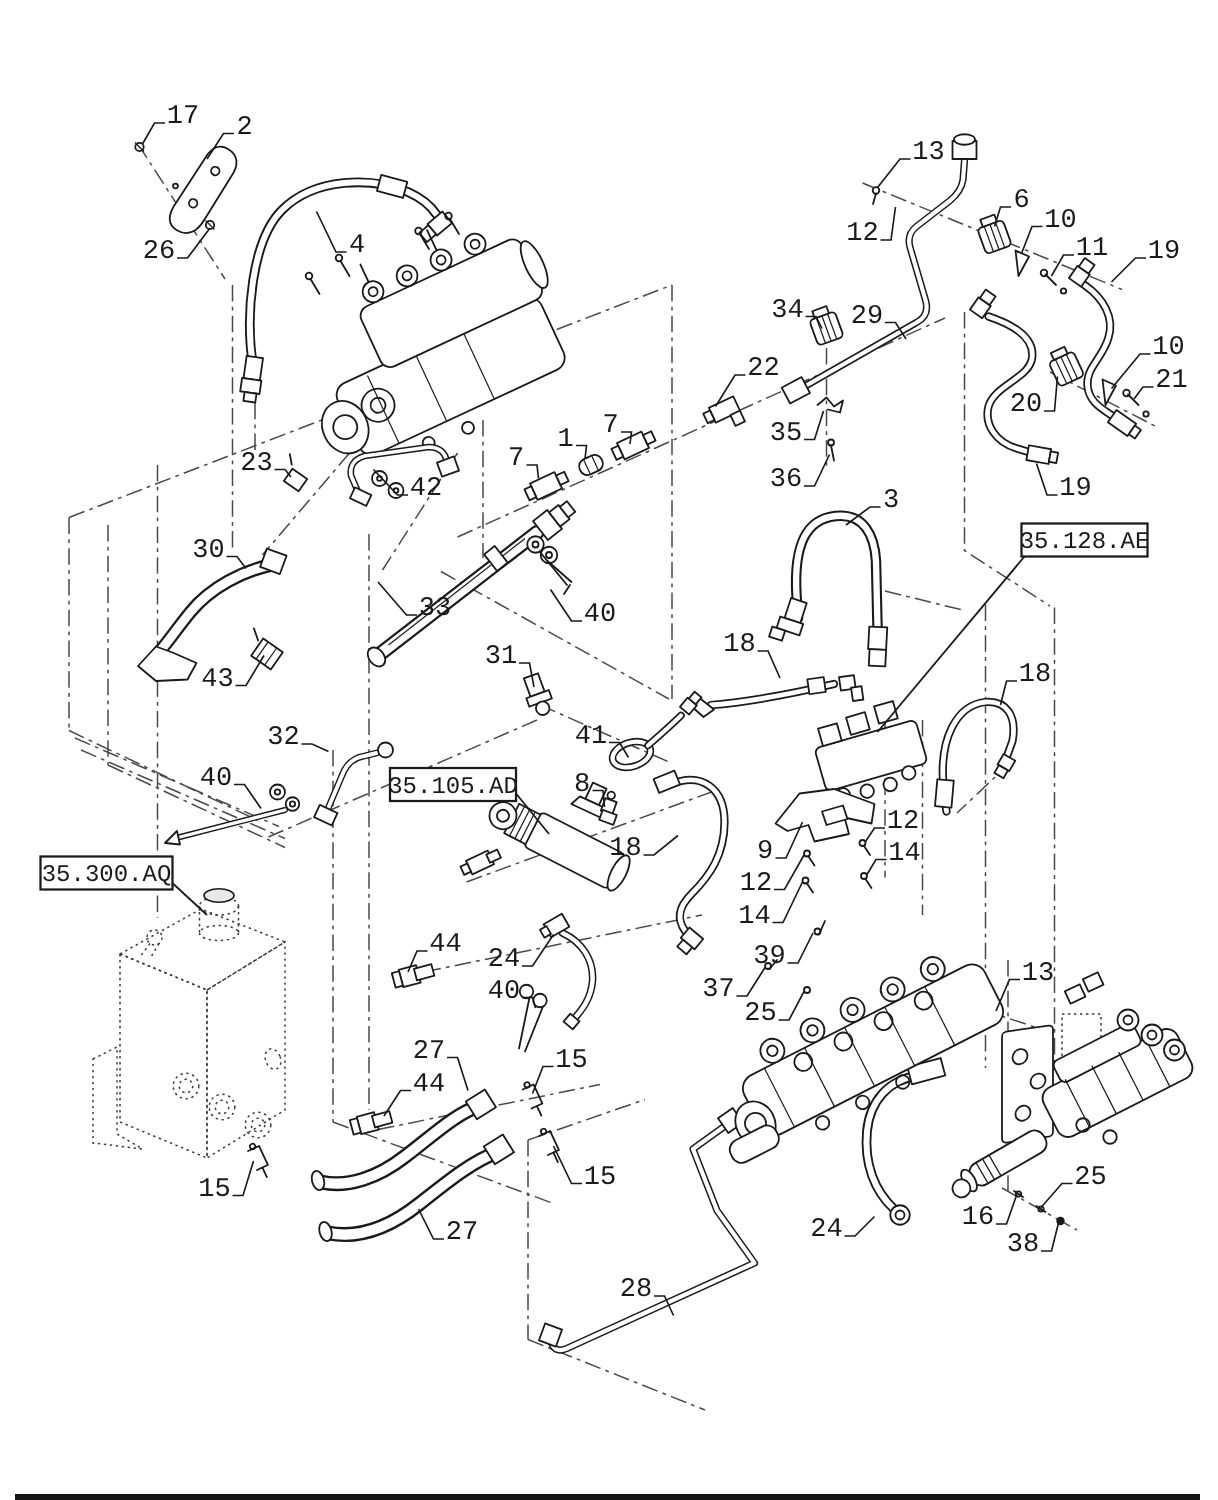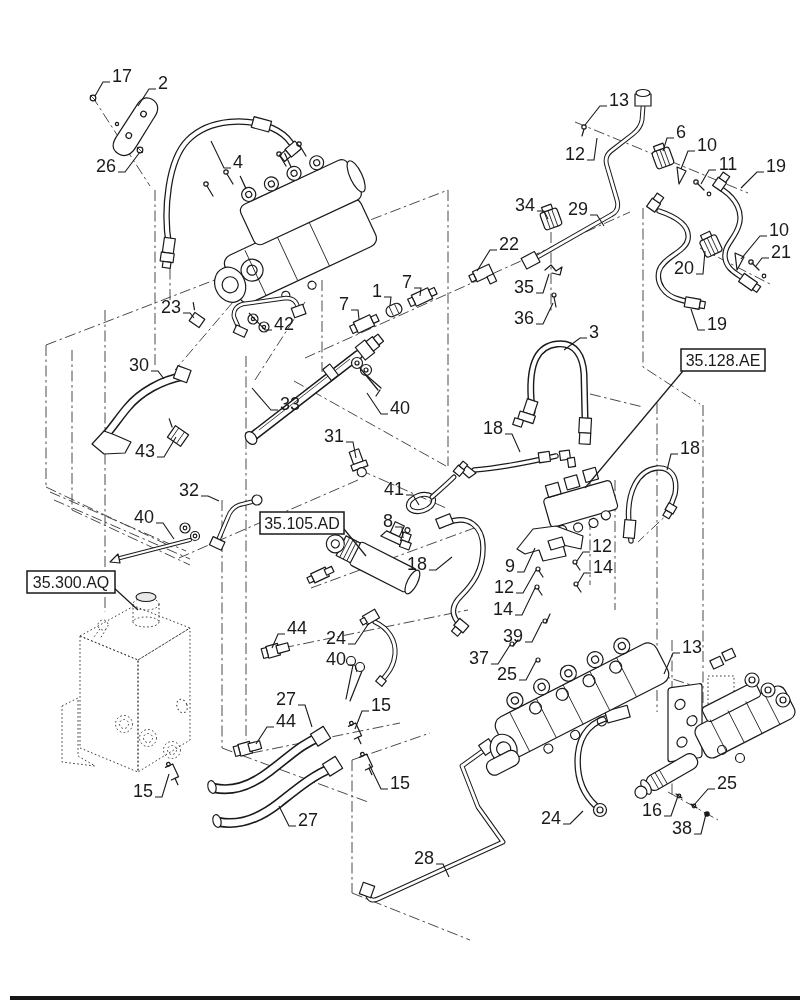--- a/index.html
+++ b/index.html
@@ -1,17 +1,17 @@
 <!DOCTYPE html>
 <html style="--bg: #ffffff; --line: #1a1a1a; --cons: #4a4a4a;"><head>
 <meta charset="utf-8">
 <style>
   html,body{margin:0;padding:0;background:#888;}
   .stage{position:relative;width:812px;height:1000px;background:var(--bg,#fff);overflow:hidden;
-         font-family:Liberation Sans, sans-serif;}
+         font-family:Liberation Mono, monospace;}
   svg{position:absolute;left:0;top:0;}
   .ln{fill:none;stroke:var(--line,#1a1a1a);stroke-width:1.2;stroke-linecap:round;stroke-linejoin:round;}
   .th{fill:none;stroke:var(--line,#1a1a1a);stroke-width:0.8;}
   .fw{fill:#fff;stroke:var(--line,#1a1a1a);stroke-width:1.2;stroke-linejoin:round;}
   .fg{fill:#e9e9e9;stroke:var(--line,#1a1a1a);stroke-width:1.1;}
   .tb{fill:none;stroke:var(--line,#1a1a1a);stroke-linecap:round;stroke-linejoin:round;}
   .ti{fill:none;stroke:#fff;stroke-linecap:round;stroke-linejoin:round;}
   .dd{fill:none;stroke:var(--cons,#4a4a4a);stroke-width:1;stroke-dasharray:11 3.5 2.5 3.5;}
   .dt{fill:none;stroke:#3c3c3c;stroke-width:1;stroke-dasharray:1.6 2.4;}
   .callout-text{font-size:18px;fill:var(--line,#1a1a1a);}

